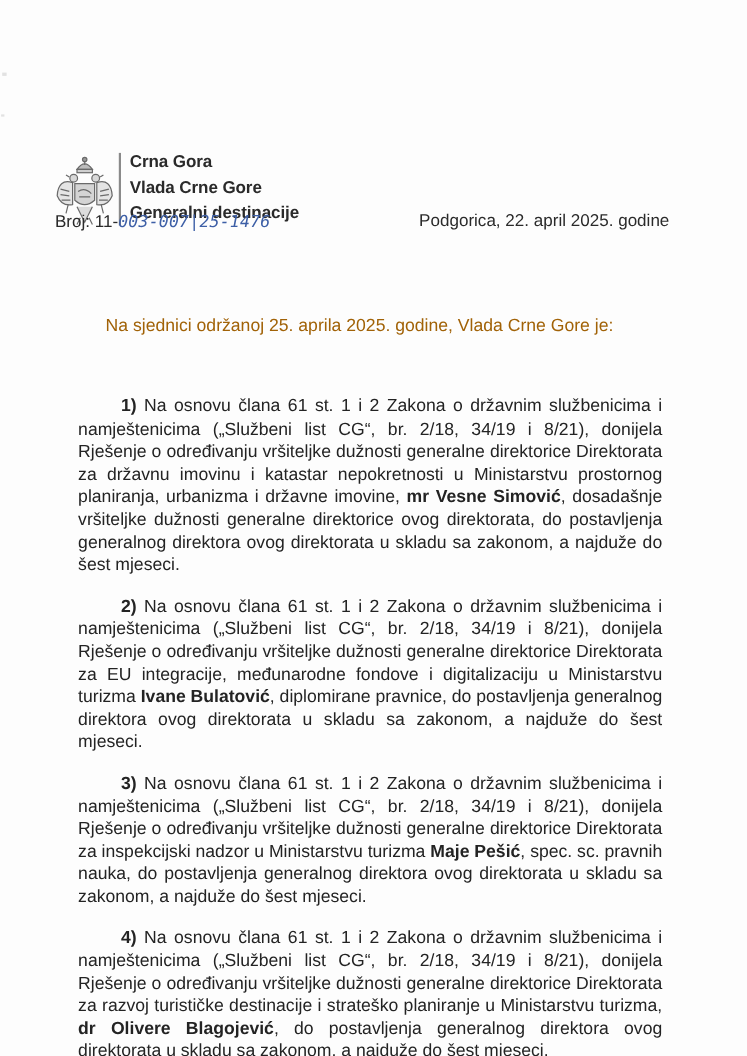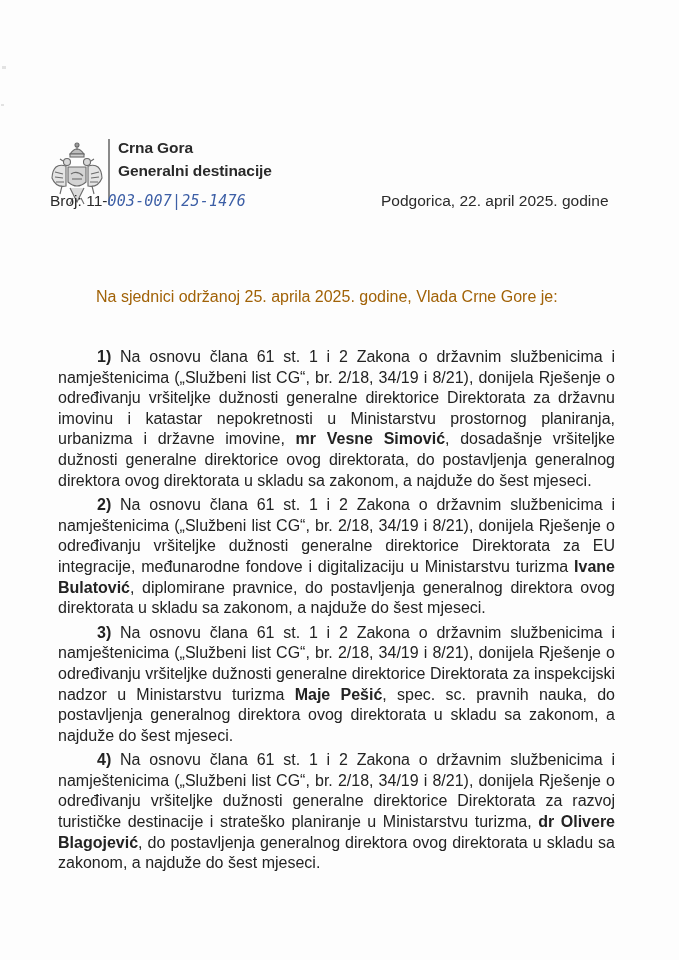--- a/index.html
+++ b/index.html
@@ -12,21 +12,21 @@
     .header { position: absolute; left: 48px; top: 106px; display: flex; align-items: flex-start; margin-top: 30px; }
     .coat { width: 58px; height: 72px; margin-top: 4px; }
     .divider { width: 2px; height: 66px; background: #8a8a8a; margin: 3px 8px 0 2px; }
     .header-lines { display: flex; flex-direction: column; }
     .header-line { font-size: 15.5px; font-weight: bold; color: #2a2a2a; line-height: 23px; letter-spacing: -0.1px; }
     .ref { position: absolute; left: 50px; top: 192px; font-size: 15.5px; color: #2a2a2a; white-space: nowrap; }
     .ref-hand { font-family: "DejaVu Sans Mono", monospace; color: #3d5fa6; font-size: 15px; letter-spacing: 0.2px; font-style: italic; }
     .place-date { position: absolute; left: 381px; top: 192px; font-size: 15.5px; color: #2a2a2a; white-space: nowrap; }
     .intro { position: absolute; left: 96px; top: 288px; font-size: 16px; color: #a16207; white-space: nowrap; }
     .body { position: absolute; left: 54px; top: 343px; width: 565px; font-size: 16px; line-height: 20.6px; color: #232323; }
-    .para { text-align: justify; text-indent: 39px; margin: 4px; }
+    .para { text-align: justify; text-indent: 39px; margin: 17px; }
     .para b { font-weight: bold; }
   </style>
 </head>
 <body>
 
 <div class="page">
 
   <div class="scan-mark" style="left:2px;top:66px;width:4px;height:3px;"></div>
   <div class="scan-mark" style="left:1px;top:104px;width:3px;height:2px;"></div>
 
@@ -53,20 +53,21 @@
         <path d="M24 39 L34 39"></path>
 
         <path d="M22 48 L29 62 L36 48" fill="#dcdcdc"></path>
         <path d="M25 58 L22 64 M33 58 L36 64"></path>
         <path d="M14 46 L12 54 M44 46 L46 54"></path>
       </g>
     </svg>
     <div class="divider"></div>
     <div class="header-lines">
       <div class="header-line">Crna Gora</div>
+      <div class="header-line">Vlada Crne Gore</div>
       <div class="header-line">Generalni destinacije</div>
     </div>
   </div>
 
   <div class="ref">
     <span>Broj: 11-</span><span class="ref-hand">003-007|25-1476</span>
   </div>
 
   <div class="place-date">Podgorica, 22. april 2025. godine</div>
 

